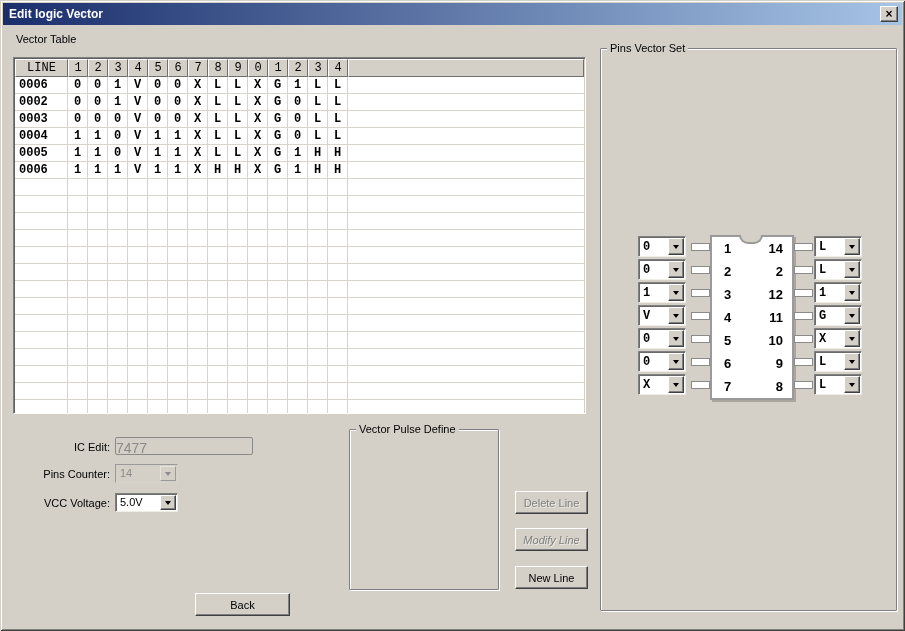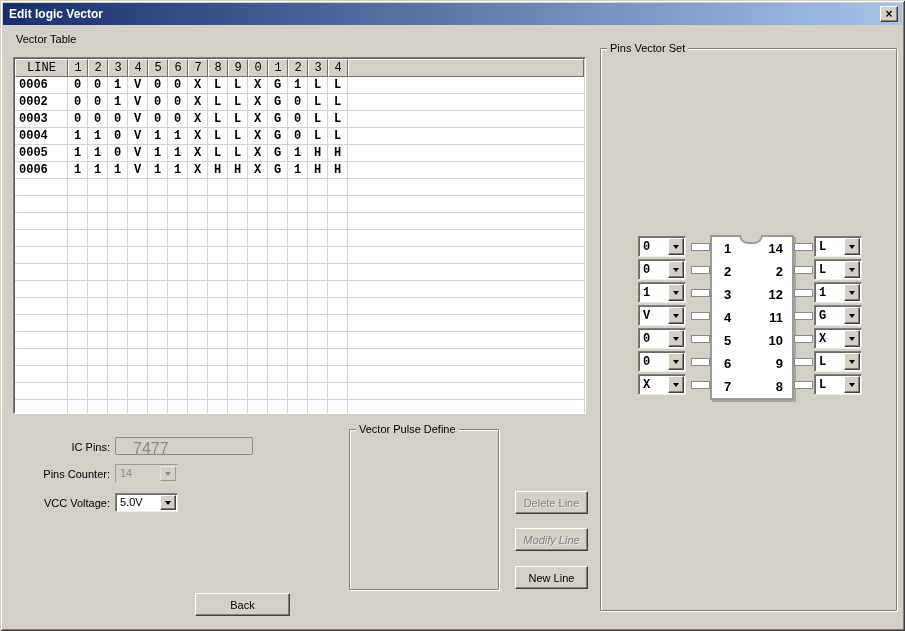--- a/index.html
+++ b/index.html
@@ -61,21 +61,21 @@
     font-size:12px; font-weight:bold; text-align:center; line-height:16px;
     flex:0 0 auto; overflow:hidden;
   }
   .tcell.line { text-align:left; padding-left:4px; font-weight:bold; }
   .tcell.fill { flex:1 1 auto; border-right:none; }
 
   
   .field-label { position:absolute; left:20px; width:90px; text-align:right; }
   .textfield {
     position:absolute; border:1px solid #8a8a8a; border-radius:2px;
-    background:#d4d0c8; color:#8a8a8a; padding:2px 17px; font-size:16px;
+    background:#d4d0c8; color:#8a8a8a; padding:2px 0; font-size:14px;
   }
   .combo {
     position:absolute; display:flex; background:#fff;
     border:1px solid; border-color:#808080 #f0ede6 #f0ede6 #808080;
     box-shadow: inset 1px 1px 0 #6a6a6a;
   }
   .combo .val { flex:1; padding:2px 0 0 4px; font-size:11px; overflow:hidden; }
   .combo .cbtn {
     width:16px; margin:1px; background:#d4d0c8; border:1px solid;
     border-color:#ffffff #404040 #404040 #ffffff; box-shadow: inset -1px -1px 0 #808080;
@@ -630,21 +630,21 @@
       <div class="stub" style="left: 156px; top: 123px;"></div>
       <div class="combo pin-combo" style="left: 176px; top: 139px; position: absolute;">
         <span class="val">L</span>
         <span class="cbtn">
           <span class="arr"></span>
         </span>
       </div>
       <div class="stub" style="left: 156px; top: 146px;"></div>
     </div>
 
-  <div class="field-label" style="top:441px;">IC Pins:</div>
+  <div class="field-label" style="top:441px;">IC Edit:</div>
   <div class="textfield" style="left:115px; top:437px; width:138px; height:18px;">7477</div>
 
   <div class="field-label" style="top:468px;">Pins Counter:</div>
   <div class="combo disabled" style="left:115px; top:464px; width:63px; height:19px;">
     <span class="val">14</span>
     <span class="cbtn">
         <span class="arr"></span>
       </span>
   </div>
 

